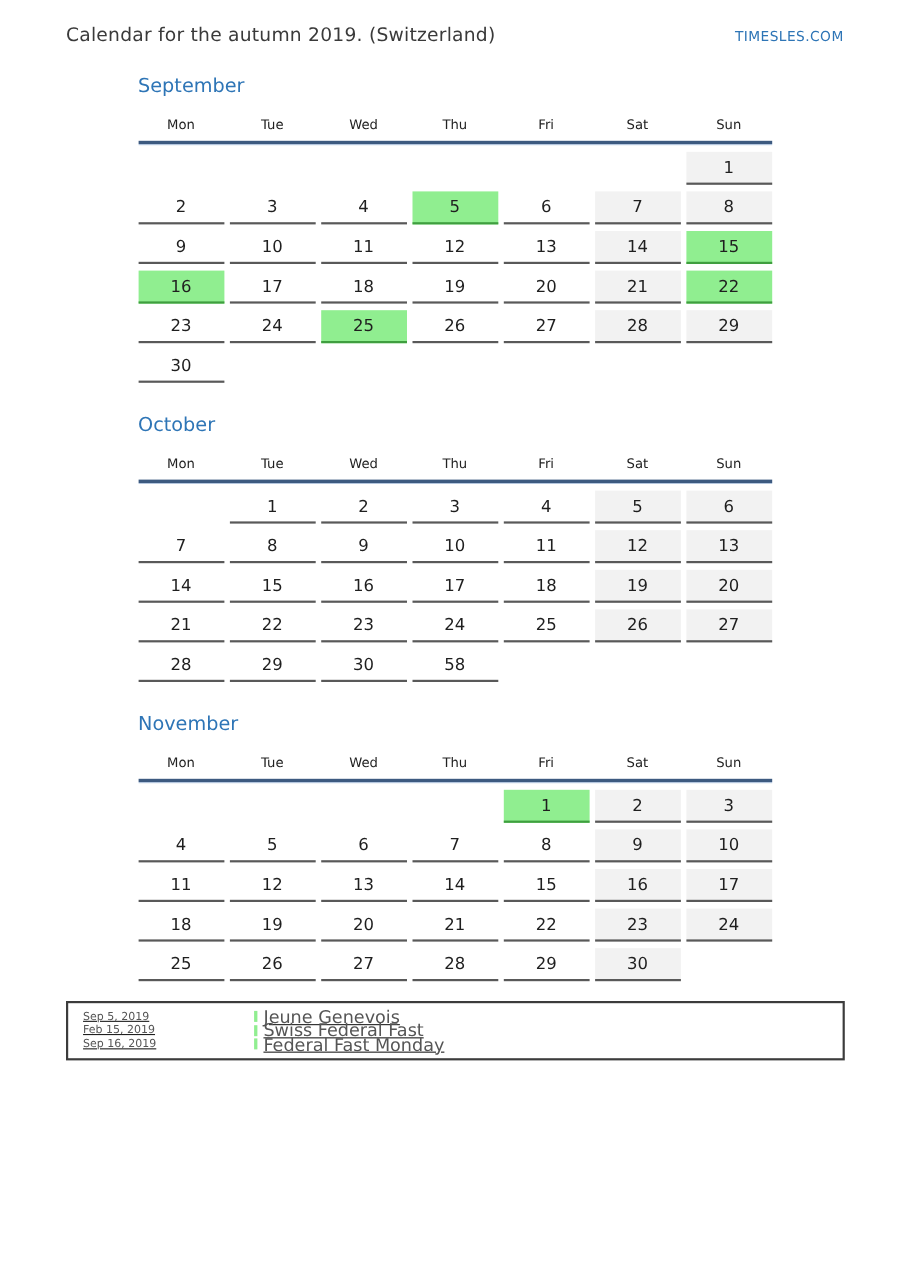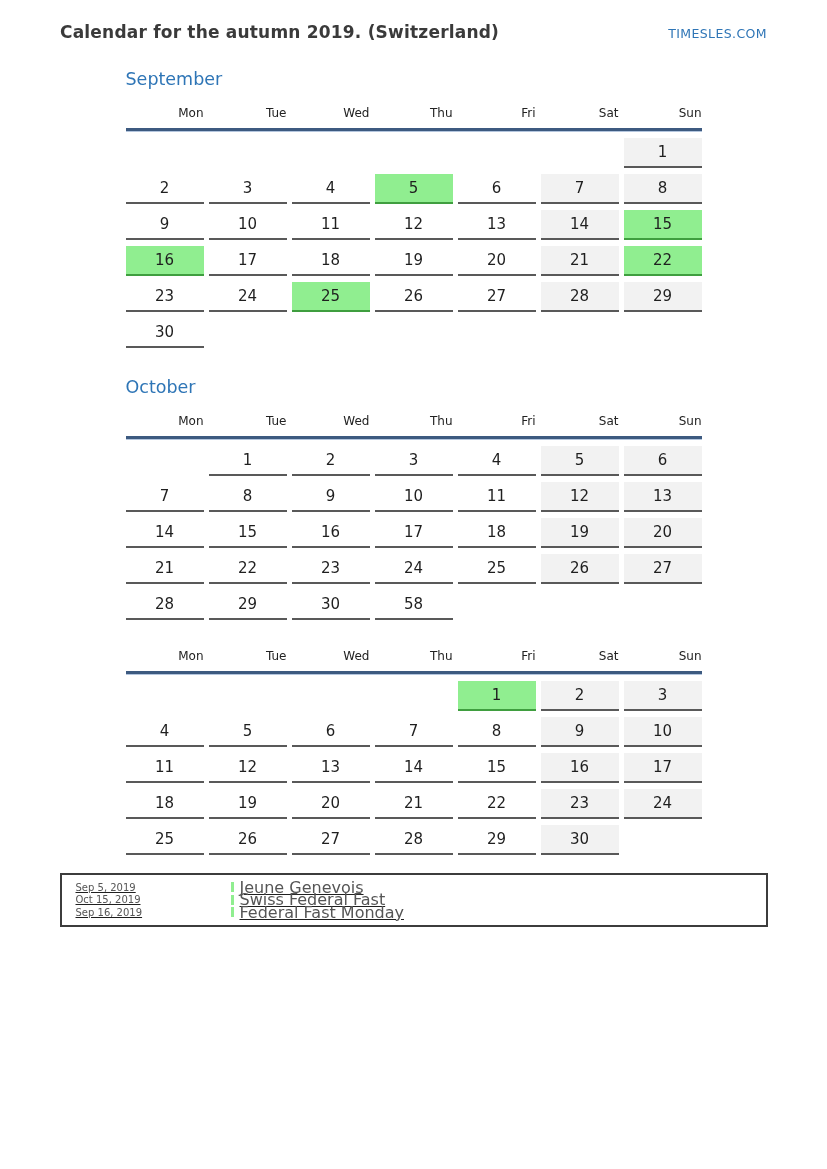--- a/index.html
+++ b/index.html
@@ -20,39 +20,39 @@
     font-family:"DejaVu Sans","Liberation Sans",sans-serif;
     color:var(--text-dark);
     position:relative;
     overflow:hidden;
   }
   .page-header{
     display:flex;justify-content:space-between;align-items:baseline;
     padding:22px 60px 0 60px;
   }
   .page-title{
-    font-size:17px;color:#3A3A3A;letter-spacing:.2px;font-weight:bold;
+    font-size:17px;color:#3A3A3A;letter-spacing:.2px;
   }
   .brand-link{
     font-size:12.5px;color:var(--accent-blue);
     text-decoration:none;letter-spacing:.4px;cursor:pointer;
   }
   .months{margin-top:26px;}
   .month-section{width:576px;margin:0 auto;}
   .month-section + .month-section{margin-top:28px;}
   .month-title{
     text-align:left;font-size:17.5px;color:var(--accent-blue);
     height:22px;line-height:22px;
   }
   .weekday-row{
     display:grid;grid-template-columns:repeat(7,78px);column-gap:5px;
     margin-top:15px;
   }
   .weekday{
-    text-align:right;font-size:12px;color:#222;height:16px;line-height:16px;
+    text-align:center;font-size:12px;color:#222;height:16px;line-height:16px;
   }
   .header-line{
     margin-top:7px;height:4px;
     background:linear-gradient(to bottom,var(--header-line-dark) 0 72%,var(--header-line-light) 72% 100%);
   }
   .weeks{
     display:grid;grid-template-columns:repeat(7,78px);
     column-gap:5px;row-gap:6px;margin-top:6px;
   }
   .day-cell{
@@ -193,20 +193,21 @@
         <div class="day-cell">28</div>
         <div class="day-cell">29</div>
         <div class="day-cell">30</div>
         <div class="day-cell">58</div>
         <div class="day-cell empty"></div>
         <div class="day-cell empty"></div>
         <div class="day-cell empty"></div>
       </div>
     </div>
     <div class="month-section">
+      <div class="month-title">November</div>
       <div class="weekday-row">
         <div class="weekday">Mon</div>
         <div class="weekday">Tue</div>
         <div class="weekday">Wed</div>
         <div class="weekday">Thu</div>
         <div class="weekday">Fri</div>
         <div class="weekday">Sat</div>
         <div class="weekday">Sun</div>
       </div>
       <div class="header-line"></div>
@@ -251,21 +252,21 @@
   </div>
 
 <div class="legend-box">
     <div class="legend-group">
       <div class="legend-row">
         <span class="legend-date">Sep 5, 2019</span>
         <span class="legend-mark"></span>
         <span class="legend-name">Jeune Genevois</span>
       </div>
       <div class="legend-row">
-        <span class="legend-date">Oct 15, 2019</span>
+        <span class="legend-date">Feb 15, 2019</span>
         <span class="legend-mark"></span>
         <span class="legend-name">Swiss Federal Fast</span>
       </div>
       <div class="legend-row">
         <span class="legend-date">Sep 16, 2019</span>
         <span class="legend-mark"></span>
         <span class="legend-name">Federal Fast Monday</span>
       </div>
     </div>
   </div>

